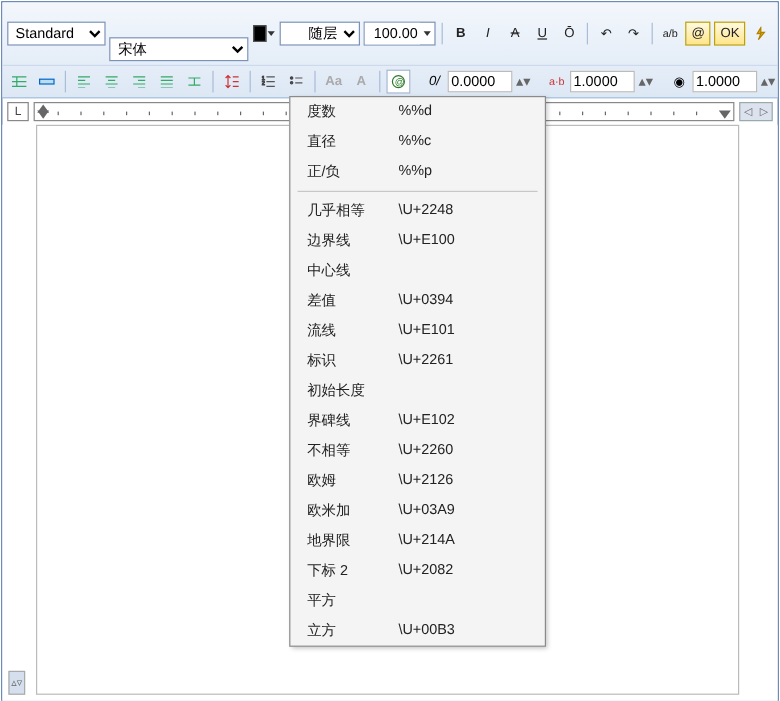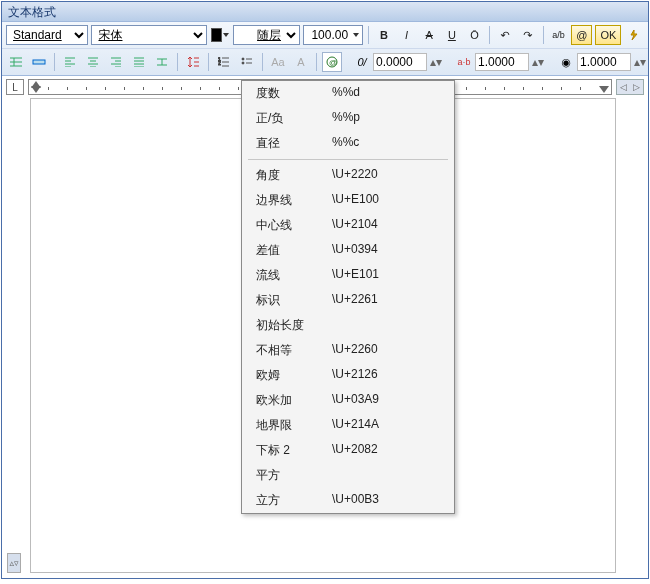--- a/index.html
+++ b/index.html
@@ -2,37 +2,37 @@
 <html><head>
 <meta charset="utf-8">
 <style>
   * { box-sizing: border-box; margin: 0; padding: 0; }
   html, body { width: 650px; height: 584px; font-family: "Microsoft YaHei", Arial, sans-serif; font-size: 12px; background: #fff; }
   .outer { border: 1px solid #4a6ea9; width: 648px; margin: 1px; background: #fff; }
   .titlebar { background: linear-gradient(#dce6f4, #b8cde8); height: 20px; line-height: 20px; padding-left: 6px; color: #1a3a6e; font-size: 12px; border-bottom: 1px solid #9fb8dc; }
   .toolbar { background: linear-gradient(#f3f7fc, #dde8f5); border-bottom: 1px solid #9fb8dc; }
   .row { display: flex; align-items: center; padding: 3px 4px; gap: 3px; flex-wrap: nowrap; }
   .row2 { border-top: 1px solid #cdd9ec; }
-  select.combo, .combo-box { height: 20px; font-size: 12px; border: 1px solid #7a92b8; background: #fff; padding: 0 2px; text-decoration: underline; }
+  select.combo, .combo-box { height: 20px; font-size: 12px; border: 1px solid #7a92b8; background: #fff; padding: 0 2px; }
   .combo-style { width: 84px; }
-  .combo-font { width: 118px; }
+  .combo-font { width: 118px; margin-top: 26px; }
   .colorpick { display: inline-flex; align-items: center; }
   .swatch { width: 14px; height: 14px; background: #000; border: 1px solid #555; display: inline-block; }
   .caret { width: 0; height: 0; border-left: 3px solid transparent; border-right: 3px solid transparent; border-top: 4px solid #333; margin-left: 1px; }
   .combo-layer { width: 68px; text-align: right; }
   .size-group { display: inline-flex; align-items: center; border: 1px solid #7a92b8; background: #fff; }
   .size-group input { width: 46px; height: 18px; border: none; font-size: 12px; text-align: right; padding-right: 2px; }
   .btn { width: 20px; height: 20px; display: inline-flex; align-items: center; justify-content: center; border: 1px solid transparent; font-size: 11px; color: #222; cursor: pointer; }
   .btn.rect { width: auto; padding: 0 4px; height: 20px; border: 1px solid #c0a000; background: linear-gradient(#fff9e0, #ffe58a); font-size: 11px; }
   .sep { width: 1px; height: 18px; background: #a9bcd8; margin: 0 2px; }
   .sep2 { width: 6px; }
   .val-field { display: inline-flex; align-items: center; gap: 3px; }
   .val-field input { width: 54px; height: 18px; border: 1px solid #bbb; font-size: 12px; padding-left: 2px; }
   .ico { width: 16px; height: 16px; display: inline-flex; align-items: center; justify-content: center; font-size: 11px; }
-  .disabled { color: #aaa; }
+  .disabled { color: #aaa; font-weight: bold; }
   
   .ruler-wrap { display: flex; align-items: center; padding: 3px 4px; }
   .ruler-L { width: 18px; height: 16px; border: 1px solid #888; font-size: 10px; display: flex; align-items: center; justify-content: center; color: #444; margin-right: 4px; }
   .ruler { flex: 1; height: 16px; border: 1px solid #888; background: #fff; position: relative; overflow: hidden; }
   .tick { position: absolute; top: 7px; width: 1px; height: 3px; background: #666; }
   .marker { position: absolute; top: 1px; width: 0; height: 0; border-left: 5px solid transparent; border-right: 5px solid transparent; border-bottom: 7px solid #666; }
   .marker.bot { top: auto; bottom: 1px; border-bottom: none; border-top: 7px solid #666; }
   .nav-arrows { width: 28px; height: 16px; margin-left: 4px; background: #dce3ef; border: 1px solid #9aa; display: flex; }
   .nav-arrows div { flex: 1; display: flex; align-items: center; justify-content: center; font-size: 9px; color: #666; }
   
@@ -44,23 +44,20 @@
   .menu-item { display: flex; padding: 4px 10px 4px 14px; cursor: pointer; }
   .menu-item .lab { width: 76px; }
   .menu-item .code { flex: 1; }
   .menu-sep { height: 1px; background: #c7c7c7; margin: 3px 6px; }
   .svgico { stroke: #444; fill: none; }
 </style>
 </head>
 <body>
 
 <div class="outer">
-  <div class="titlebar">
-    <span>文本格式</span>
-  </div>
 
   <div class="toolbar">
 
     <div class="row">
       <select class="combo combo-style">
         <option>Standard</option>
       </select>
       <select class="combo combo-font">
         <option>宋体</option>
       </select>
@@ -244,56 +241,59 @@
     <div class="page-left-gutter">▵▿</div>
   </div>
 </div>
 
 <div class="menu" id="ctxmenu">
     <div class="menu-item">
       <span class="lab">度数</span>
       <span class="code">%%d</span>
     </div>
     <div class="menu-item">
+      <span class="lab">直径</span>
+      <span class="code">%%c</span>
+    </div>
+    <div class="menu-item">
       <span class="lab">正/负</span>
       <span class="code">%%p</span>
     </div>
-    <div class="menu-item">
-      <span class="lab">直径</span>
-      <span class="code">%%c</span>
-    </div>
     <div class="menu-sep"></div>
     <div class="menu-item">
-      <span class="lab">角度</span>
-      <span class="code">\U+2220</span>
+      <span class="lab">几乎相等</span>
+      <span class="code">\U+2248</span>
     </div>
     <div class="menu-item">
       <span class="lab">边界线</span>
       <span class="code">\U+E100</span>
     </div>
     <div class="menu-item">
       <span class="lab">中心线</span>
-      <span class="code">\U+2104</span>
     </div>
     <div class="menu-item">
       <span class="lab">差值</span>
       <span class="code">\U+0394</span>
     </div>
     <div class="menu-item">
       <span class="lab">流线</span>
       <span class="code">\U+E101</span>
     </div>
     <div class="menu-item">
       <span class="lab">标识</span>
       <span class="code">\U+2261</span>
     </div>
     <div class="menu-item">
       <span class="lab">初始长度</span>
     </div>
     <div class="menu-item">
+      <span class="lab">界碑线</span>
+      <span class="code">\U+E102</span>
+    </div>
+    <div class="menu-item">
       <span class="lab">不相等</span>
       <span class="code">\U+2260</span>
     </div>
     <div class="menu-item">
       <span class="lab">欧姆</span>
       <span class="code">\U+2126</span>
     </div>
     <div class="menu-item">
       <span class="lab">欧米加</span>
       <span class="code">\U+03A9</span>

